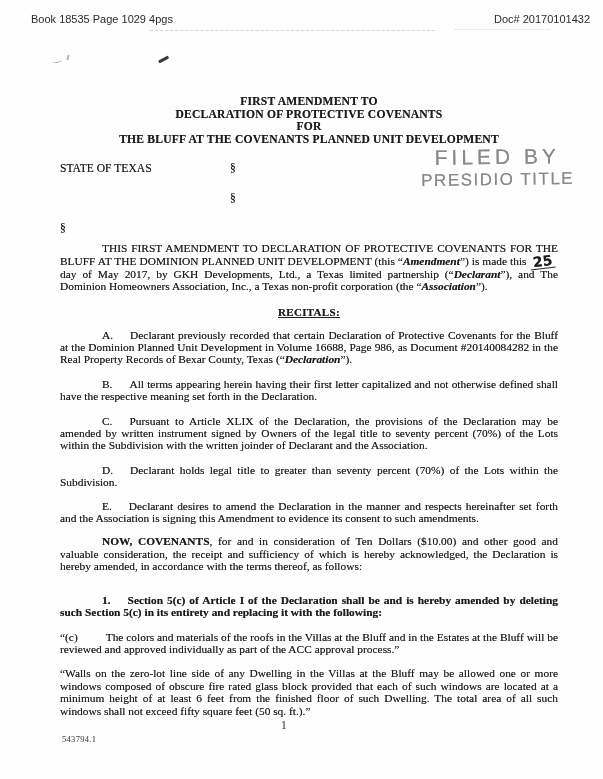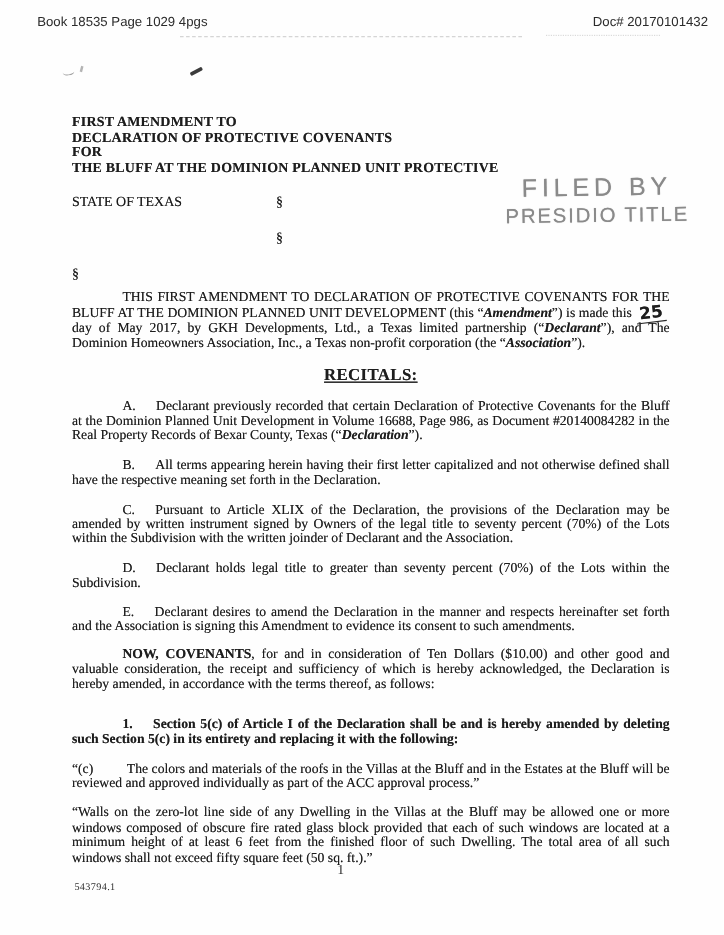--- a/index.html
+++ b/index.html
@@ -25,33 +25,33 @@
   
   .stamp{position:absolute;top:145px;right:8px;width:195px;text-align:center;
          font-family:"Liberation Sans",sans-serif;color:#8a8a8a;transform:rotate(-0.8deg);
          text-shadow:0 0 .6px rgba(138,138,138,.8);}
   .stamp-l1{font-size:21px;letter-spacing:4px;}
   .stamp-l2{font-size:17px;letter-spacing:1.5px;margin-top:1px;}
 
   
   .content{position:absolute;left:60px;top:0;width:498px;
            text-shadow:0 0 .35px rgba(30,30,30,.65);}
-  .title-block{margin-top:96px;text-align:left;font-weight:bold;
+  .title-block{margin-top:96px;text-align:center;font-weight:bold;
                font-size:11.6px;line-height:12.6px;letter-spacing:.2px;}
   .jurat{margin-top:11px;font-size:11.6px;}
   .jrow{display:flex;height:14px;line-height:14px;margin-top:16px;}
   .jlabel{width:170px;}
   .para{margin:0;font-size:11.4px;line-height:12.4px;text-align:justify;}
   .indent{text-indent:42px;}
   .plabel{margin-right:17px;}
   .qlabel{margin-right:28px;}
   .term{font-weight:bold;font-style:italic;}
   .b{font-weight:bold;}
   .intro{margin-top:6px;}
-  .recitals-h{margin:13px 0 0;text-align:center;font-size:14px;font-weight:bold;
+  .recitals-h{margin:13px 0 0;text-align:center;font-size:11px;font-weight:bold;
               text-decoration:underline;letter-spacing:.3px;}
   .r-a{margin-top:11px;}.r-b{margin-top:12px;}.r-c{margin-top:12px;}
   .r-d{margin-top:12px;}.r-e{margin-top:11px;}
   .nt{margin-top:11px;}
   .am1{margin-top:21px;}.q1{margin-top:12px;}.am2{margin-top:13px;}.q2{margin-top:12px;}
 
   .handwritten{display:inline-block;font-family:"DejaVu Sans",sans-serif;font-weight:700;
                font-size:14px;line-height:11px;transform:rotate(-7deg);
                border-bottom:1.3px solid #2a2a2a;padding:0 3px 1px;margin:0 3px;
                position:relative;top:1px;text-indent:0;}
@@ -79,21 +79,21 @@
     <div class="stamp-l1">FILED BY</div>
     <div class="stamp-l2">PRESIDIO TITLE</div>
   </div>
 
   <div class="content">
 
     <div class="title-block">
       <div>FIRST AMENDMENT TO</div>
       <div>DECLARATION OF PROTECTIVE COVENANTS</div>
       <div>FOR</div>
-      <div>THE BLUFF AT THE DOMINION PLANNED UNIT PROTECTIVE</div>
+      <div>THE BLUFF AT THE COVENANTS PLANNED UNIT DEVELOPMENT</div>
     </div>
 
     <div class="jurat">
       <div class="jrow">
         <span class="jlabel">STATE OF TEXAS</span>
         <span class="jsym">§</span>
       </div>
       <div class="jrow">
         <span class="jlabel"></span>
         <span class="jsym">§</span>

